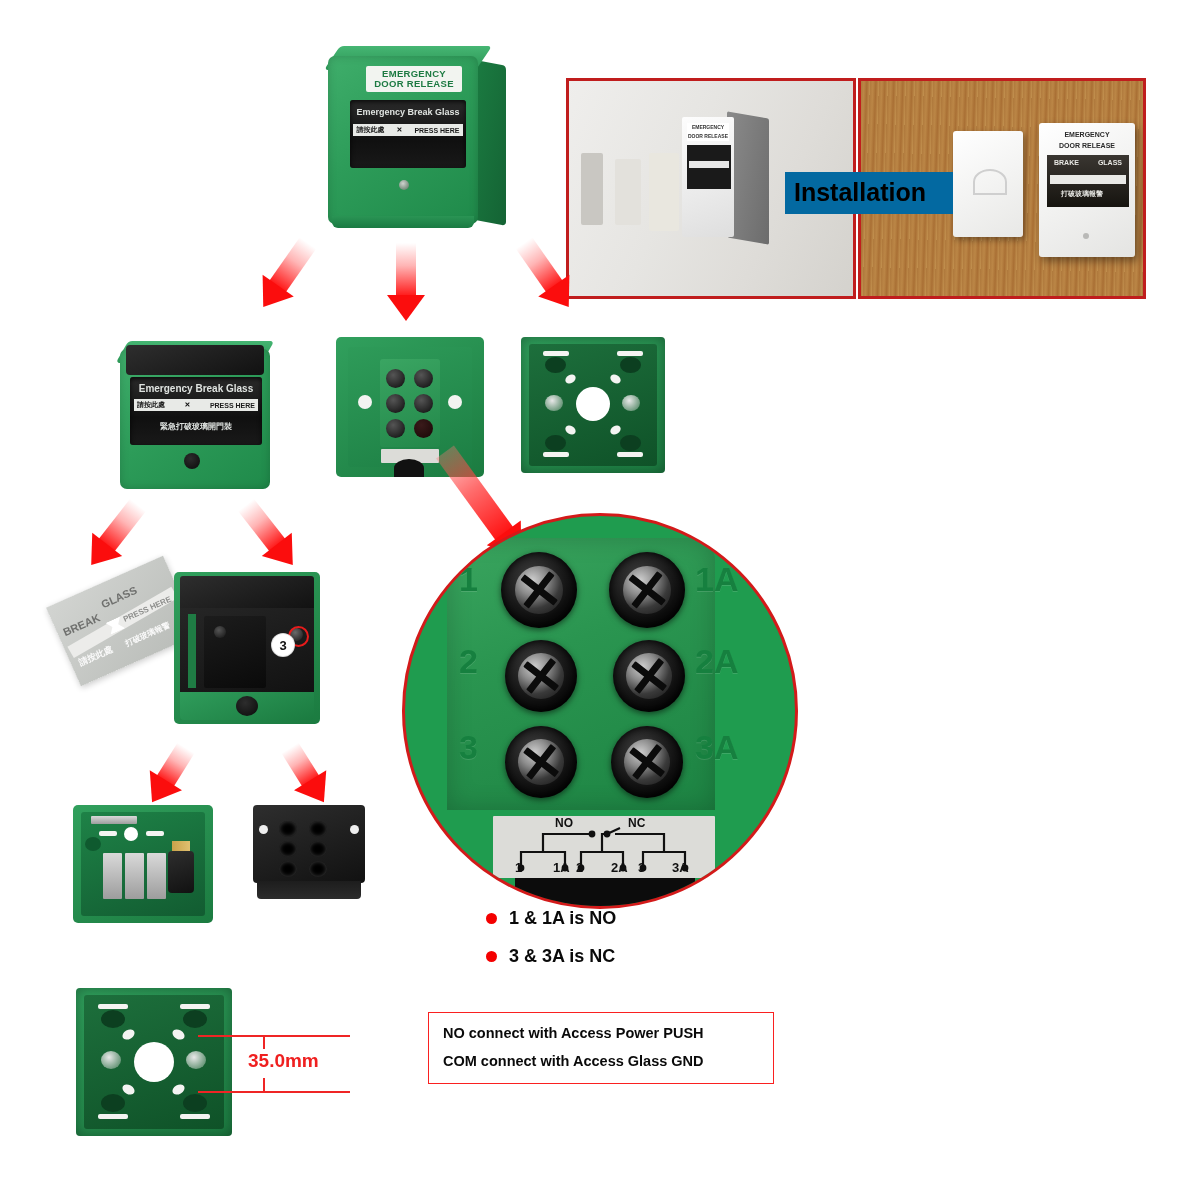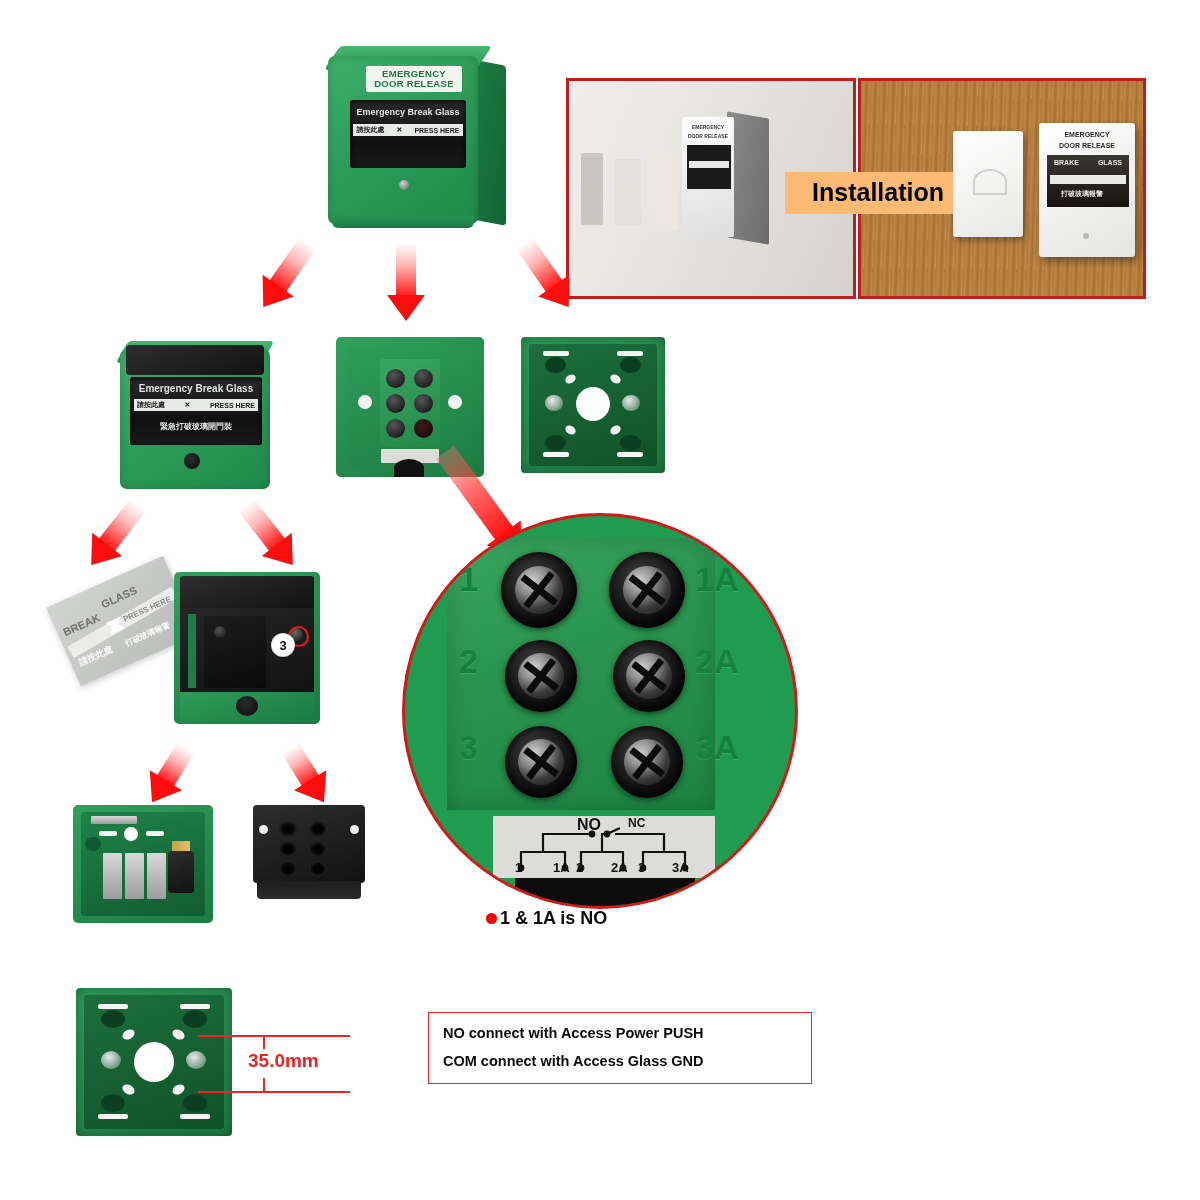--- a/index.html
+++ b/index.html
@@ -58,22 +58,22 @@
     background:
       linear-gradient(115deg,#efeeec 0%,#e6e5e2 40%,#dedcd8 70%,#d4d2cd 100%);
   }
   .wallB{
     position:absolute;inset:0;
     background:
       repeating-linear-gradient(92deg, #b07a3d 0px,#bb8646 3px,#a96f34 6px,#c08e4d 9px),
       linear-gradient(180deg,#b98344,#9d6a30);
   }
   .installation-tag{
-    position:absolute;background:#fdba74;color:#000;font-weight:bold;
-    display:flex;align-items:center;justify-content:flex-end;
+    position:absolute;background:#0369a1;color:#000;font-weight:bold;
+    display:flex;align-items:center;justify-content:flex-start;
     padding:2px 9px 4px 9px;letter-spacing:0;
   }
 
   
   .zoom-circle{
     position:absolute;border-radius:50%;border:3px solid #d31a1a;
     background:#1f9c4f;overflow:hidden;box-sizing:border-box;
   }
   .term-block{
     position:absolute;background:linear-gradient(160deg,#3aa55f 0%,#2a9550 40%,#1d8443 100%);
@@ -96,21 +96,21 @@
   .screw-head:after{width:86%;height:15%;transform:translate(-50%,-50%) rotate(-52deg);}
   .tnum{
     position:absolute;color:#16803f;font-weight:bold;
     text-shadow:0 1px 0 rgba(255,255,255,.13);
   }
   .diagram-strip{
     position:absolute;background:#dcdcd8;border-radius:1px;
   }
 
   
-  .bullet-row{display:flex;align-items:center;gap:3px;}
+  .bullet-row{display:flex;align-items:center;gap:12px;}
   .dot{width:11px;height:11px;border-radius:50%;background:#f40000;flex:none;}
   .bullet-text{font-weight:bold;color:#0a0a0a;}
   .note-box{position:absolute;border:1.5px solid #fa2020;box-sizing:border-box;background:#fff;}
   .note-line{font-weight:bold;color:#0a0a0a;}
 
   
   .backplate{
     position:absolute;background:linear-gradient(150deg,#2f9e5b,#1c7c41);
     border-radius:4px;box-shadow:inset 0 0 14px rgba(0,0,0,.35);
   }
@@ -397,40 +397,44 @@
         <circle cx="28" cy="52" r="3.4"></circle>
           <circle cx="72" cy="52" r="3.4"></circle>
         <circle cx="88" cy="52" r="3.4"></circle>
           <circle cx="130" cy="52" r="3.4"></circle>
         <circle cx="150" cy="52" r="3.4"></circle>
           <circle cx="192" cy="52" r="3.4"></circle>
         <circle cx="99" cy="18" r="3.4"></circle>
           <circle cx="114" cy="18" r="3.4"></circle>
       </g>
     </svg>
-    <div class="abs" style="left:62px;top:0px;font-size:16px;font-weight:bold;color:#101010;margin-left:22px;">NO</div>
+    <div class="abs" style="left:62px;top:0px;font-size:12px;font-weight:bold;color:#101010;">NO</div>
     <div class="abs" style="left:135px;top:0px;font-size:12px;font-weight:bold;color:#101010;">NC</div>
     <div class="abs" style="left:22px;top:44px;font-size:13px;font-weight:bold;color:#101010;">1</div>
     <div class="abs" style="left:60px;top:44px;font-size:13px;font-weight:bold;color:#101010;">1A</div>
     <div class="abs" style="left:83px;top:44px;font-size:13px;font-weight:bold;color:#101010;">2</div>
     <div class="abs" style="left:118px;top:44px;font-size:13px;font-weight:bold;color:#101010;">2A</div>
     <div class="abs" style="left:145px;top:44px;font-size:13px;font-weight:bold;color:#101010;">3</div>
     <div class="abs" style="left:179px;top:44px;font-size:13px;font-weight:bold;color:#101010;">3A</div>
   </div>
   <div class="abs" style="left:110px;top:362px;width:180px;height:40px;background:#0c0c0c;"></div>
 </div>
 
 <div class="abs" style="left:486px;top:908px;width:330px;">
   <div class="bullet-row" style="margin-bottom:17px;">
     <span class="dot"></span>
     <span class="bullet-text" style="font-size:18px;">1 &amp; 1A is NO</span>
   </div>
-</div>
-
-<div class="note-box" style="left:428px;top:1012px;width:384px;height:72px;padding:12px 14px;">
+  <div class="bullet-row">
+    <span class="dot"></span>
+    <span class="bullet-text" style="font-size:18px;">3 &amp; 3A is NC</span>
+  </div>
+</div>
+
+<div class="note-box" style="left:428px;top:1012px;width:346px;height:72px;padding:12px 14px;">
   <div class="note-line" style="font-size:14.5px;margin-bottom:12px;">NO connect with Access Power PUSH</div>
   <div class="note-line" style="font-size:14.5px;">COM connect with Access Glass GND</div>
 </div>
 
 <div class="abs" style="left:76px;top:988px;width:156px;height:148px;">
   <div class="backplate" style="left:0;top:0;width:156px;height:148px;"></div>
   <div class="bp-inner" style="left:8px;top:7px;width:140px;height:134px;"></div>
   <div class="bp-center" style="left:58px;top:54px;width:40px;height:40px;"></div>
   <div class="bp-slot" style="left:22px;top:16px;width:30px;height:5px;"></div>
   <div class="bp-slot" style="left:104px;top:16px;width:30px;height:5px;"></div>

